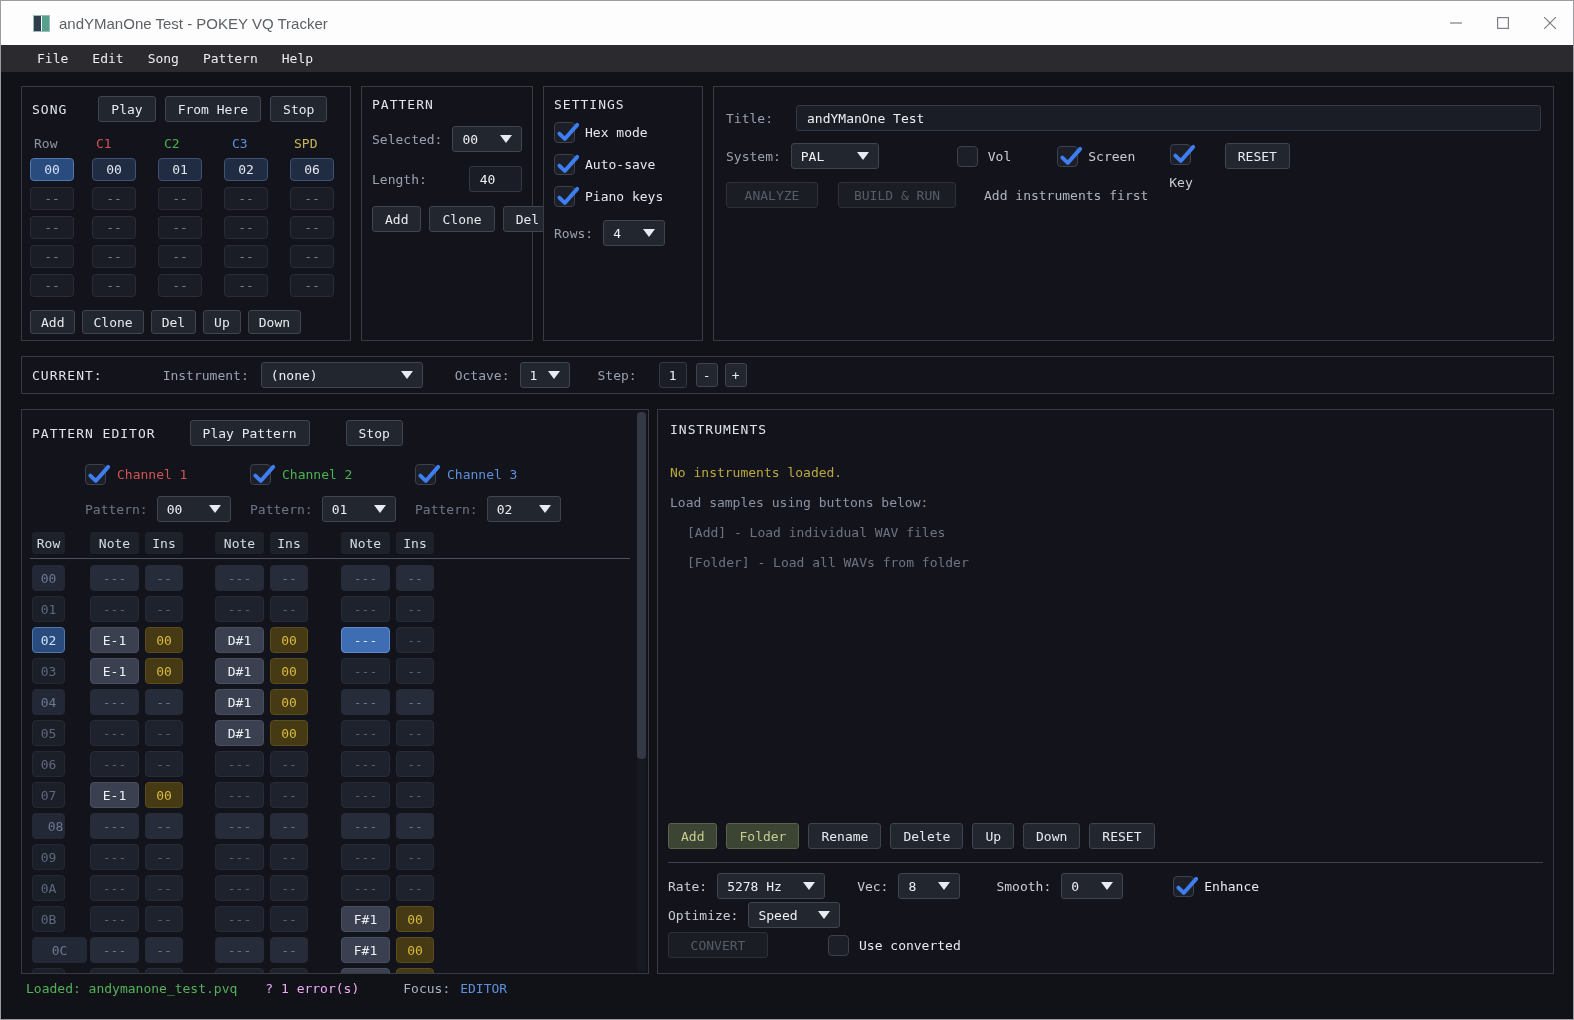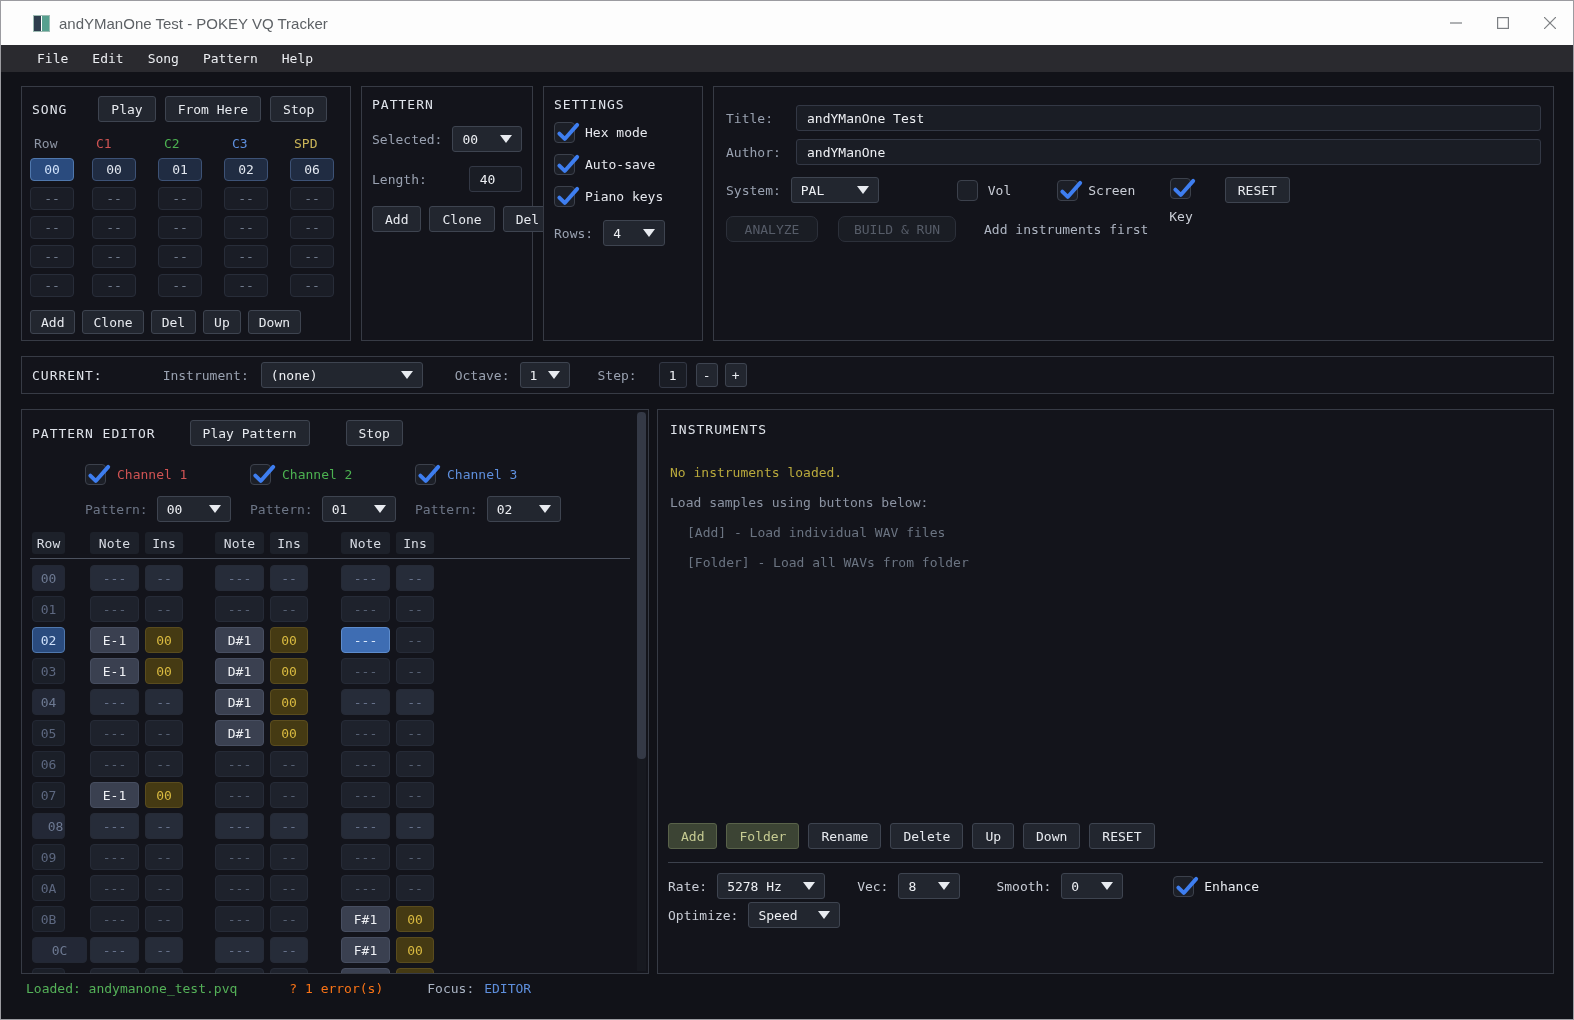--- a/index.html
+++ b/index.html
@@ -23,21 +23,21 @@
   #menubar { position:absolute; left:0; top:44px; width:100%; height:27px; background:#2a2a2f;
     display:flex; align-items:center; padding-left:24px; }
   .menu-item { padding:4px 12px; color:#eceef2; }
   
   .panel { position:absolute; background:#13141b; border:1px solid #373b45; }
   .p-title { color:#dfe3ea; letter-spacing:1px; }
   .lbl { color:#99a1b0; }
   .btn { display:inline-flex; align-items:center; justify-content:center;
     background:#22262f; border:1px solid #3e4450; border-radius:3px;
     color:#e7eaef; padding:3px 12px; height:26px; white-space:nowrap; }
-  .btn.disabled { background:#1a1d24; border-color:#2c303a; color:#565c68;border-radius:7px; }
+  .btn.disabled { background:#1a1d24; border-color:#2c303a; color:#565c68; }
   .btn.accent { background:#3c4434; border-color:#59624a; color:#c6cb92; }
   .select { display:inline-flex; align-items:center; justify-content:space-between;
     background:#22262f; border:1px solid #3e4450; border-radius:3px;
     height:26px; padding:0 9px; color:#eef0f4; gap:12px; }
   .arr { width:0; height:0; border-left:6px solid transparent; border-right:6px solid transparent;
     border-top:8px solid #e8ebf0; }
   .input { display:inline-flex; align-items:center; background:#1a1d25; border:1px solid #333845;
     border-radius:3px; height:26px; padding:0 10px; color:#eef0f4; }
   .cb { position:relative; width:21px; height:21px; background:#1c1f27; border:1px solid #3c414c;
     border-radius:4px; flex:none; }
@@ -101,21 +101,21 @@
   .help-line { color:#8b93a2; margin-top:15px; }
   .help-line.dim { color:#6b7482; margin-left:17px; }
   #instr-btns { position:absolute; left:10px; top:413px; display:flex; gap:9px; }
   #instr-div { position:absolute; left:10px; top:452px; width:875px; border-top:1px solid #3c414c; }
   #instr-rate { position:absolute; left:10px; top:463px; display:flex; align-items:center; gap:10px; }
   #instr-opt { position:absolute; left:10px; top:492px; display:flex; align-items:center; gap:10px; }
   #instr-conv { position:absolute; left:10px; top:522px; display:flex; align-items:center; gap:10px; }
   
   #statusbar { position:absolute; left:25px; top:980px; width:1530px; display:flex; }
   #st-loaded { color:#54b158; }
-  #st-err { color:#f97316; margin-left:52px; }
+  #st-err { color:#f0abfc; margin-left:28px; }
   #st-focus { color:#a9b3c3; margin-left:44px; }
   #st-focus-val { color:#5e8fdd; margin-left:10px; }
 </style>
 </head>
 <body>
 
 <div id="window">
 
   <div id="titlebar">
     <div id="app-icon">
@@ -270,26 +270,20 @@
           <span class="arr"></span>
       </span>
     </div>
   </div>
 
   <div id="info-panel" class="panel">
     <div class="info-row">
       <span class="lbl" style="width:62px;">Title:</span>
       <span class="input info-input">
           <span>andYManOne Test</span>
-        </span>
-    </div>
-    <div class="info-row">
-      <span class="lbl" style="width:62px;">Author:</span>
-      <span class="input info-input">
-          <span>andYManOne</span>
         </span>
     </div>
     <div class="info-row" style="margin-top:12px;gap:0;">
       <span class="lbl">System:</span>
       <span class="select" style="width:88px;margin-left:10px;">
         <span>PAL</span>
           <span class="arr"></span>
       </span>
       <span id="cb-vol" class="cb-row" style="margin:0 0 0 78px;">
           <span class="cb"></span>
@@ -583,20 +577,27 @@
         <span style="color:#e7eaef;">Enhance</span>
       </span>
     </div>
     <div id="instr-opt">
       <span class="lbl" style="color:#c9cdd6;">Optimize:</span>
       <span class="select" style="width:92px;gap:8px;">
         <span>Speed</span>
           <span class="arr"></span>
       </span>
     </div>
+    <div id="instr-conv">
+      <span class="btn disabled" style="width:100px;">CONVERT</span>
+      <span id="cb-usecon" class="cb-row" style="margin:0 0 0 50px;">
+          <span class="cb"></span>
+        <span style="color:#e7eaef;">Use converted</span>
+      </span>
+    </div>
   </div>
 
   <div id="statusbar">
     <span id="st-loaded">Loaded: andymanone_test.pvq</span>
     <span id="st-err">? 1 error(s)</span>
     <span id="st-focus">Focus:</span>
     <span id="st-focus-val">EDITOR</span>
   </div>
 
 </div>

